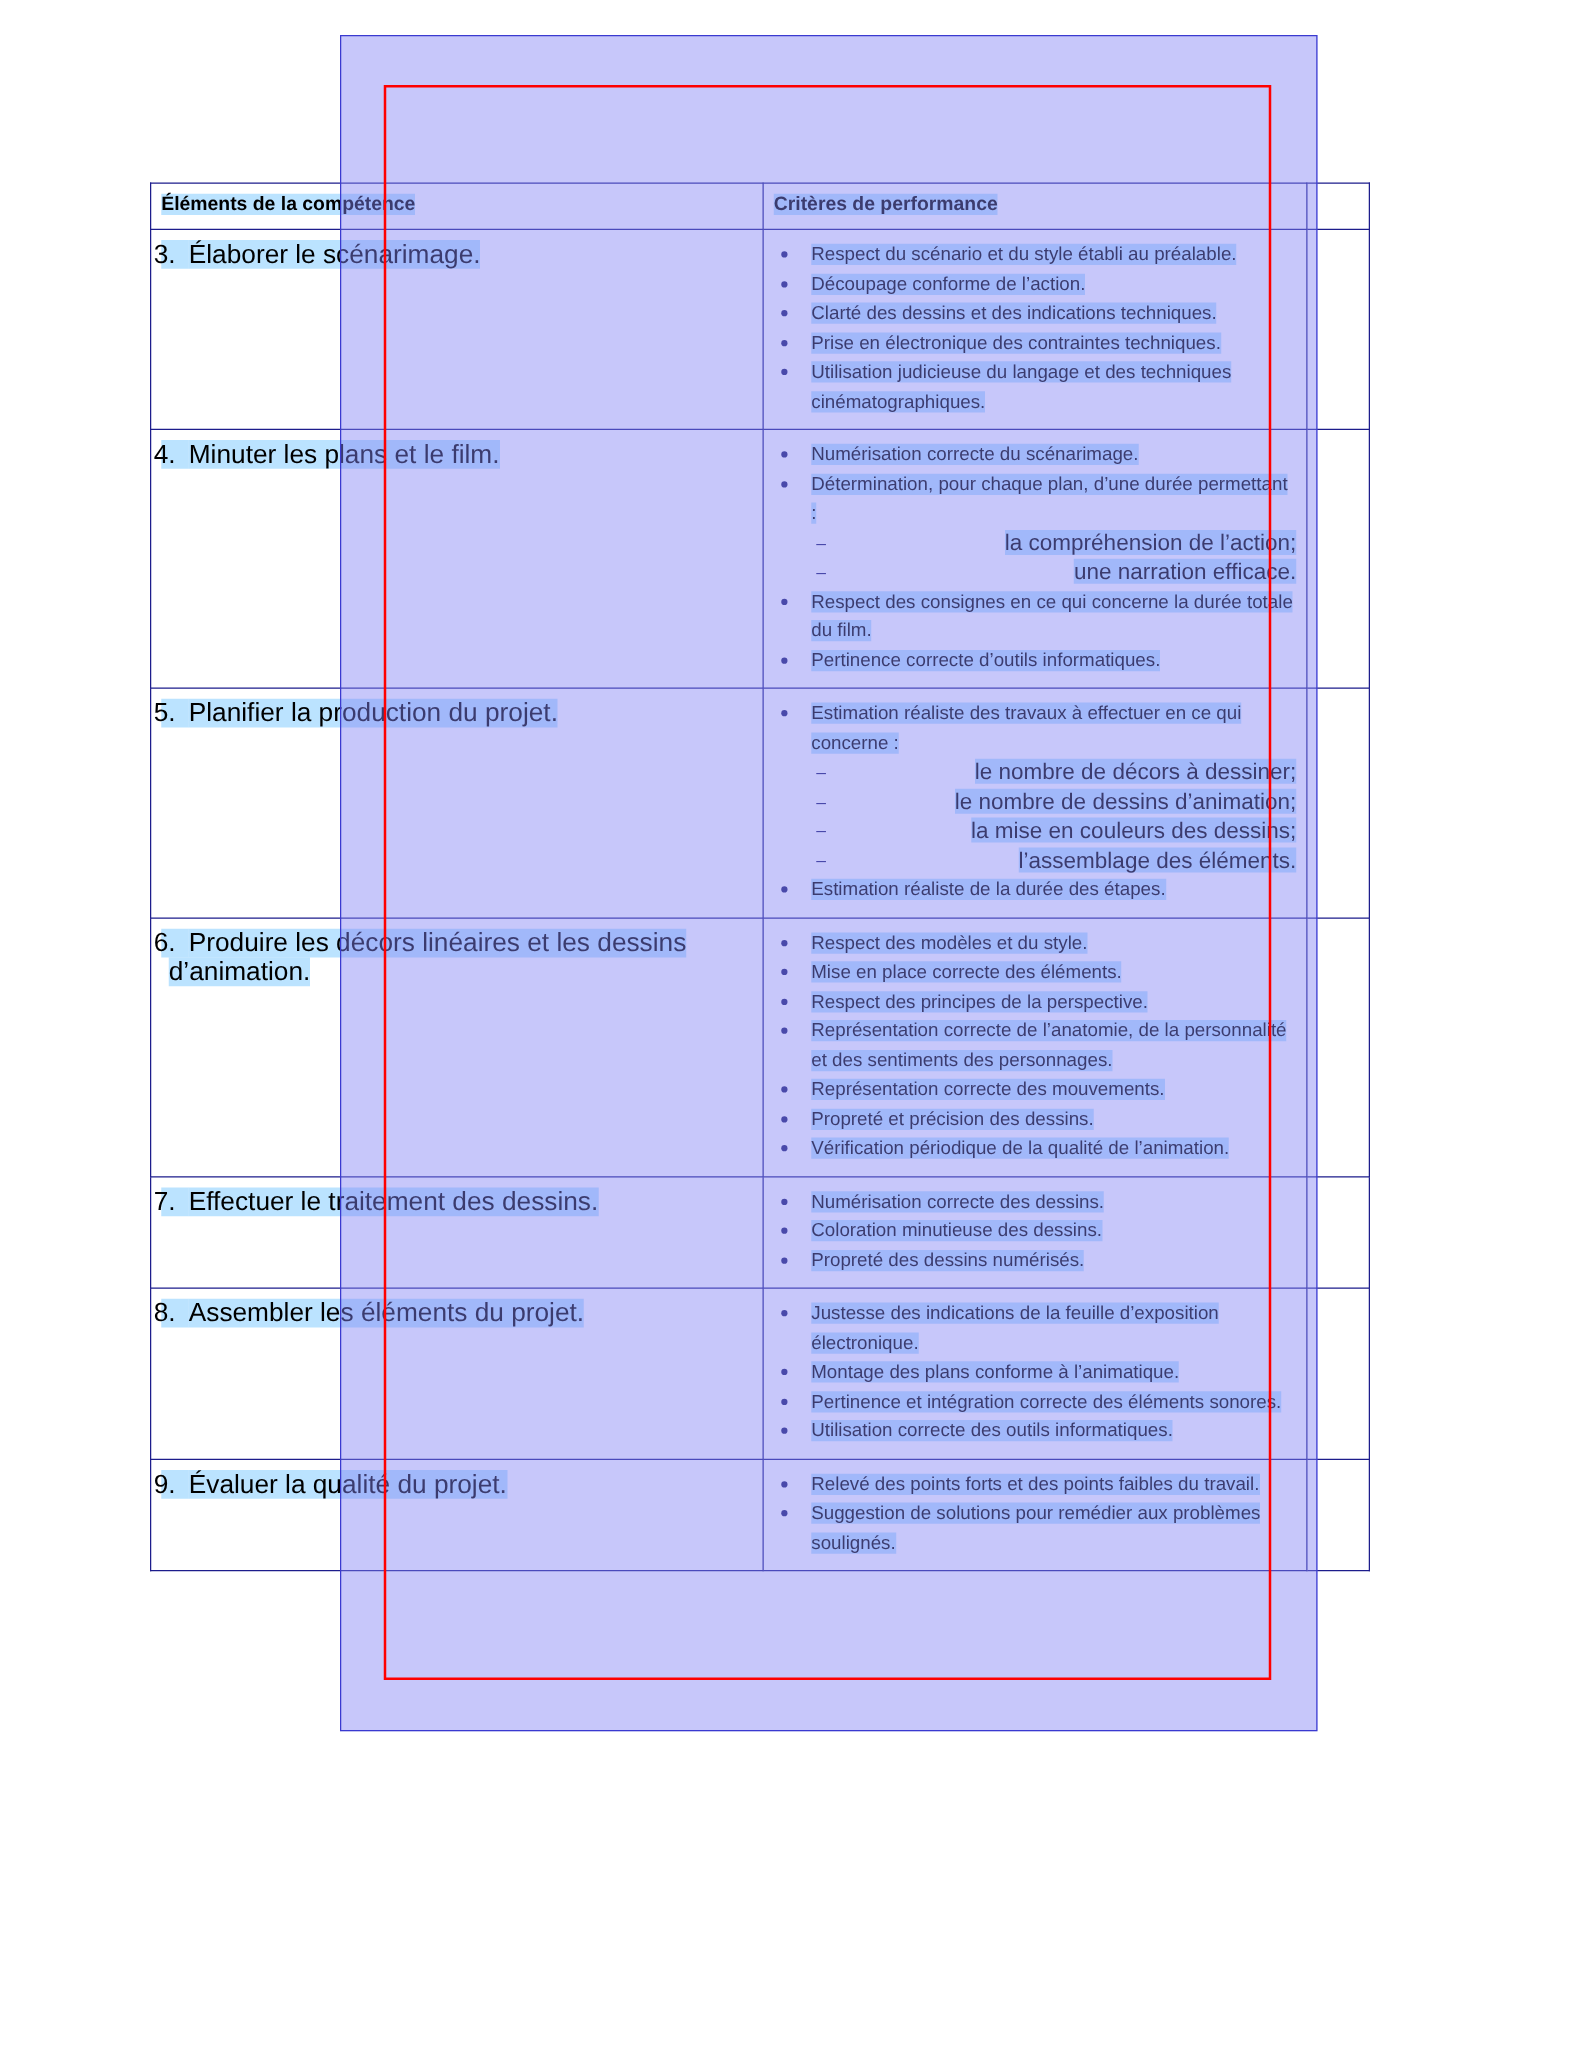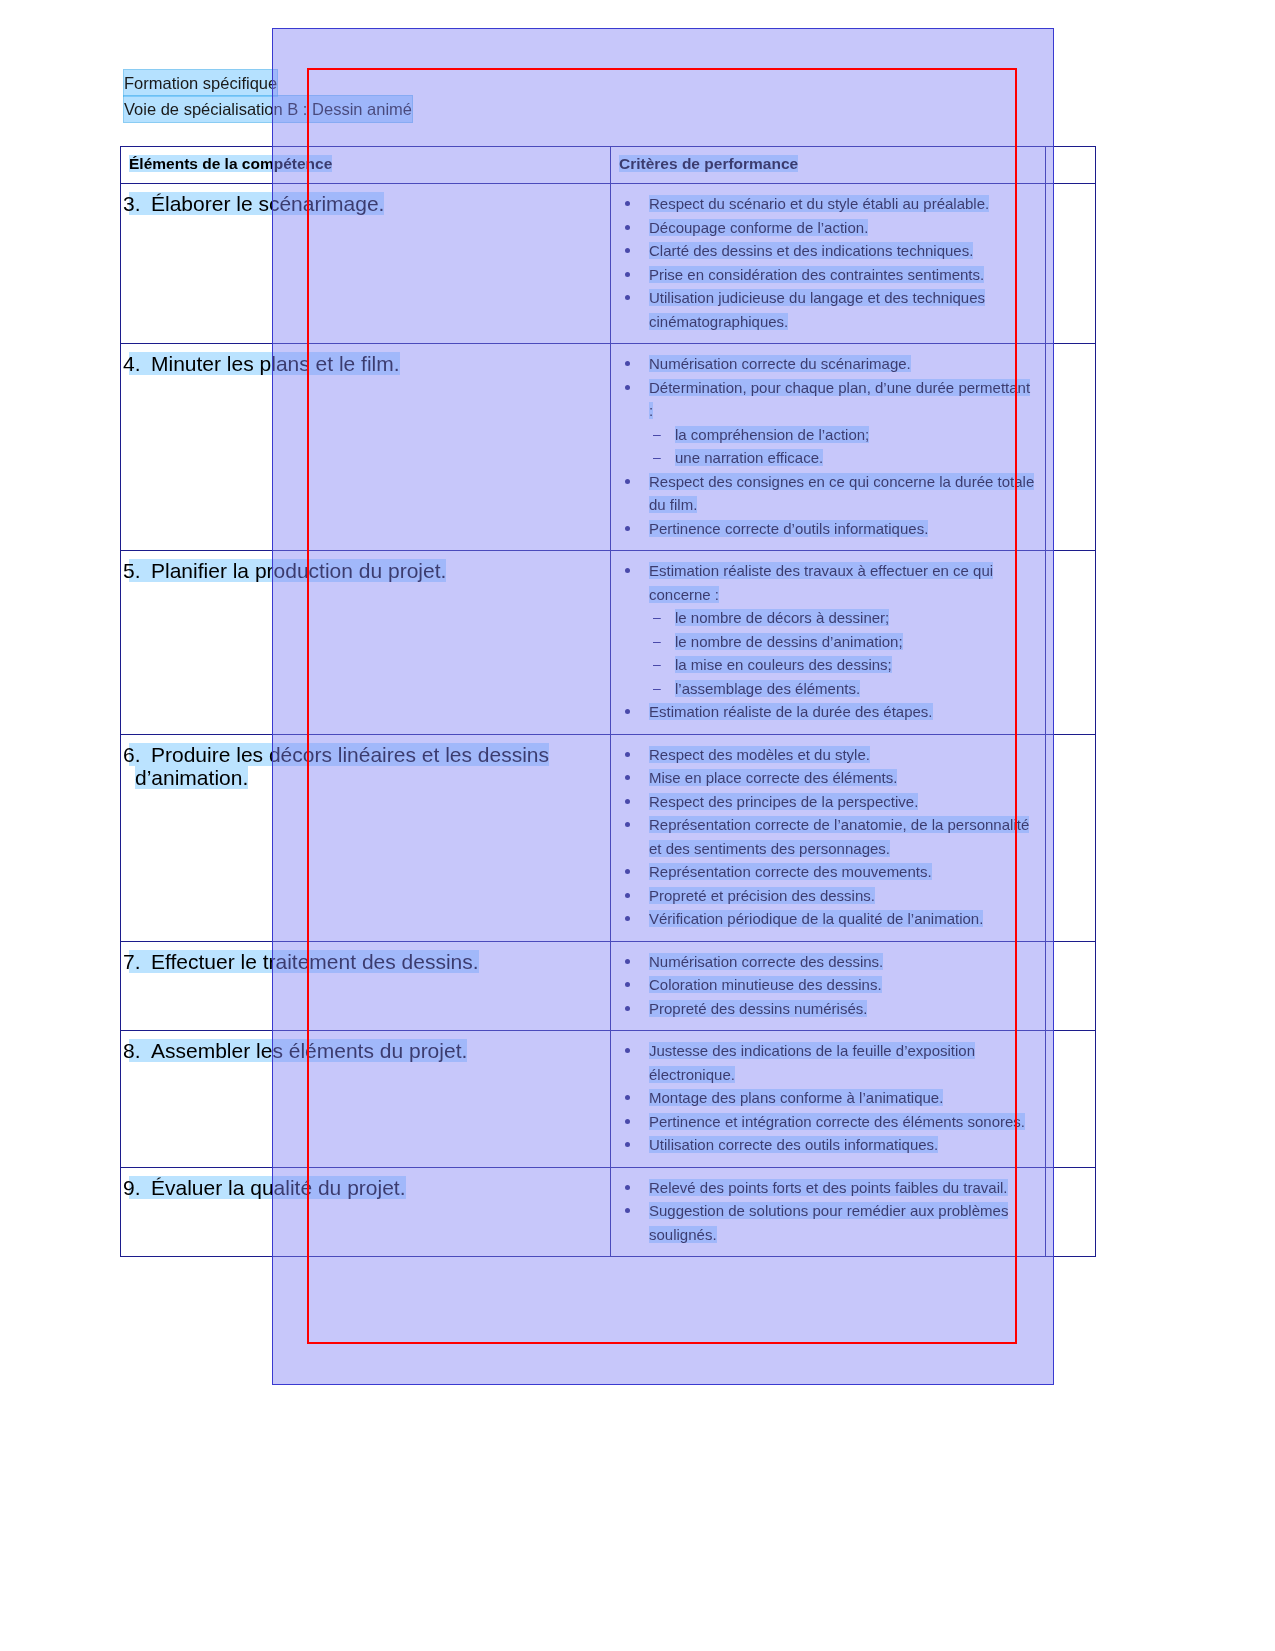--- a/index.html
+++ b/index.html
@@ -126,23 +126,24 @@
     background: #1a1a6e;
     border-radius: 50%;
   }
   ul.sub {
     list-style: none;
     margin: 0;
     padding: 0;
   }
   ul.sub > li {
     position: relative;
-    font-size: 15px;
+    font-size: 18px;
     line-height: 23.5px;
     padding-left: 26px;
+    text-align: right;
   }
   ul.sub > li::before {
     content: "–";
     position: absolute;
     left: 4px;
     top: 0;
     font-size: 14px;
     color: #1a1a6e;
   }
 
@@ -161,24 +162,20 @@
   
   .sel {
     background: rgba(120, 200, 255, 0.5);
   }
 </style>
 </head>
 <body>
 
 <div class="page">
 
-  <div class="doc-header">
-    <div class="line hl">Formation spécifique</div><br>
-    <div class="line hl">Voie de spécialisation B : Dessin animé</div>
-  </div>
 
   <table class="comp">
     <colgroup>
       <col class="col-a">
       <col class="col-b">
       <col class="col-c">
     </colgroup>
     <thead>
       <tr>
         <th class="h-left"><span class="sel">Éléments de la compétence</span></th>
@@ -189,21 +186,21 @@
     <tbody id="table-body">
         <tr>
           <td>
             <div class="elem-text"><span class="num sel">3.</span><span class="sel">Élaborer le scénarimage.</span></div>
           </td>
           <td>
             <ul class="crit">
               <li><span class="sel">Respect du scénario et du style établi au préalable.</span></li>
               <li><span class="sel">Découpage conforme de l’action.</span></li>
               <li><span class="sel">Clarté des dessins et des indications techniques.</span></li>
-              <li><span class="sel">Prise en considération des contraintes sentiments.</span></li>
+              <li><span class="sel">Prise en électronique des contraintes techniques.</span></li>
               <li><span class="sel">Utilisation judicieuse du langage et des techniques cinématographiques.</span></li>
             </ul>
           </td>
           <td></td>
         </tr>
         <tr>
           <td>
             <div class="elem-text"><span class="num sel">4.</span><span class="sel">Minuter les plans et le film.</span></div>
           </td>
           <td>

